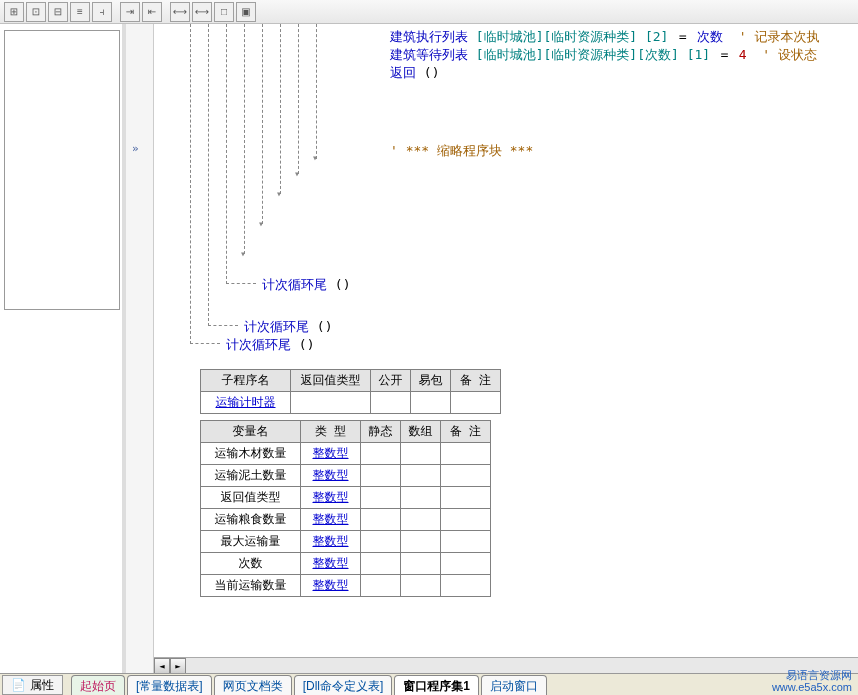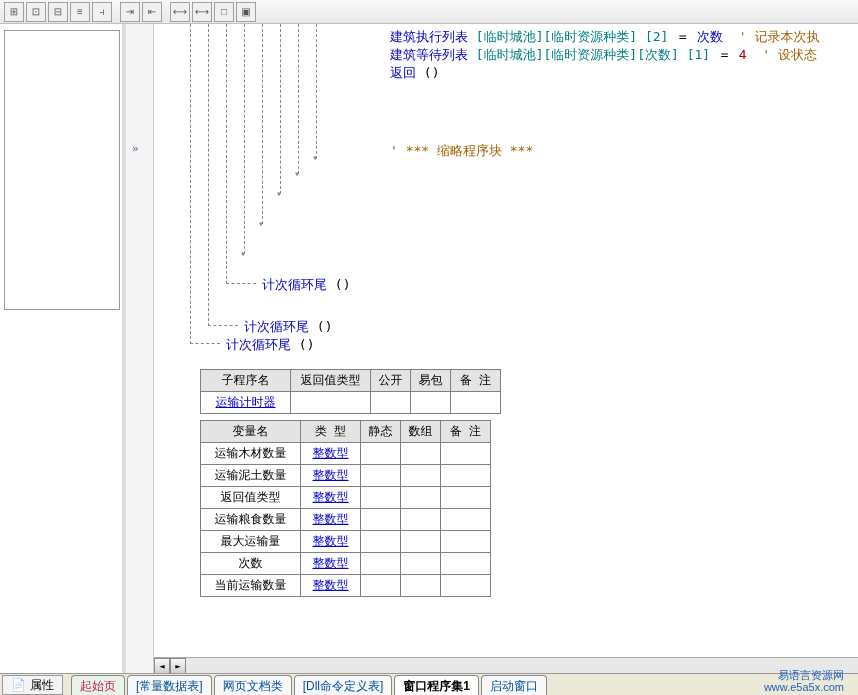--- a/index.html
+++ b/index.html
@@ -207,21 +207,21 @@
   background: #f8f8f8;
   margin-right: 2px;
   border-radius: 4px 4px 0 0;
   color: #0050a0;
   height: 20px;
 }
 .tab.green { color: #be185d; background: #e8f4e8; }
 .tab.active { background: #fff; font-weight: bold; color: #000; }
 .watermark {
   position: absolute;
-  right: 14px;
+  right: 6px;
   bottom: 2px;
   font-size: 11px;
   color: #2060c0;
   text-align: right;
   line-height: 1.1;
 }
 </style>
 </head>
 <body>
 

